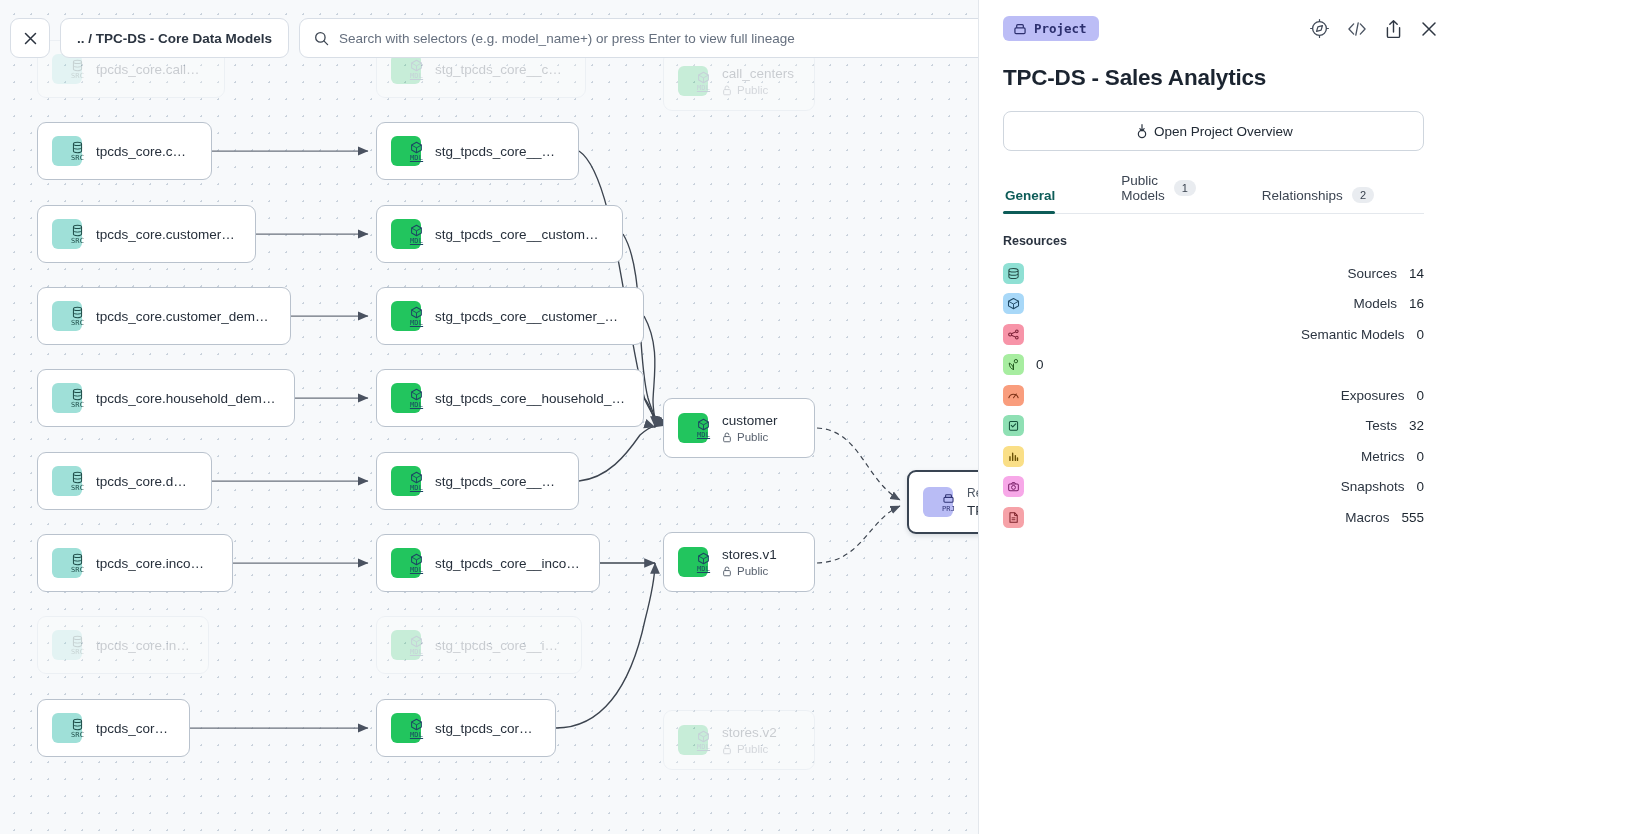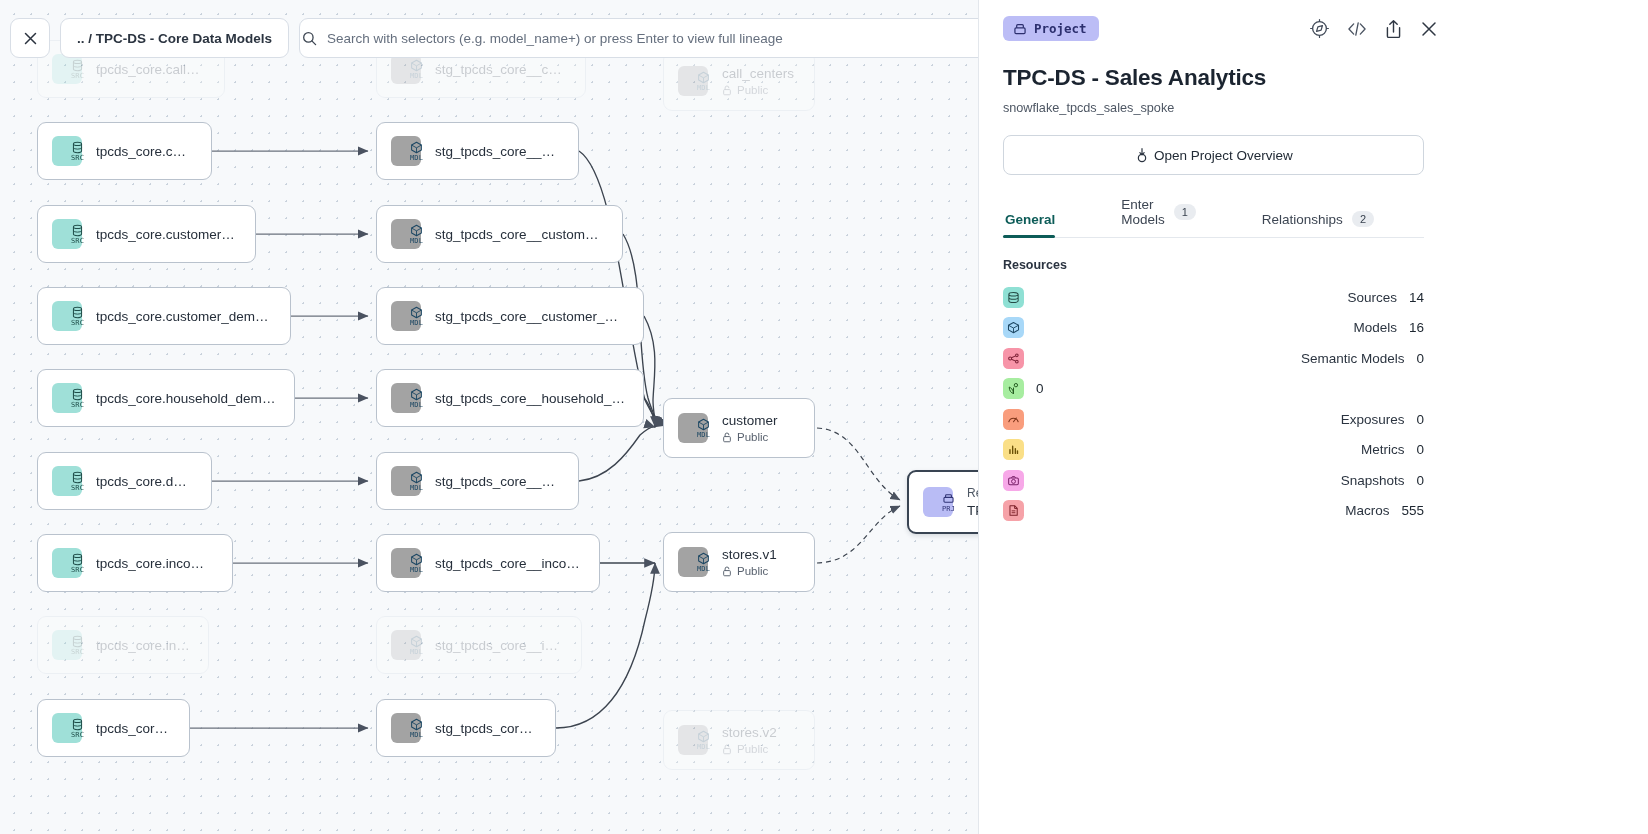--- a/index.html
+++ b/index.html
@@ -39,21 +39,21 @@
   .breadcrumb {
     height: 40px; padding: 0 16px;
     background: #fff; border: 1px solid #d8dee6; border-radius: 9px;
     display: flex; align-items: center;
     font-size: 13.5px; color: #2b3440; font-weight: 600; white-space: nowrap;
     cursor: pointer;
   }
   .searchbar {
     height: 40px; width: 828px;
     background: #fff; border: 1px solid #d8dee6; border-radius: 9px;
-    display: flex; align-items: center; gap: 10px; padding: 0 13px 0 2px;
+    display: flex; align-items: center; gap: 10px; padding: 0 13px 0 14px;
   }
   .search-input {
     flex: 1; border: none; outline: none; background: transparent;
     font-family: "Liberation Sans", sans-serif;
     font-size: 13.5px; color: #30384a;
   }
   .search-input::placeholder { color: #656f7e; }
 
   
   .node {
@@ -77,21 +77,21 @@
     display: flex; flex-direction: column; align-items: center; justify-content: center;
     flex: 0 0 auto; gap: 0px; padding-left: 21px;
   }
   .badge .gl { line-height: 1; display:block; }
   .badge .tag {
     font-family: "DejaVu Sans Mono", monospace;
     font-size: 7px; letter-spacing: .2px; line-height: 1;
     margin-top: 1px;
   }
   .badge.src { background: #9fe0d8; color: #1f4e4a; }
-  .badge.mdl { background: #a3a3a3; color: #1c4763; }
+  .badge.mdl { background: #22c55e; color: #1c4763; text-decoration: underline; }
   .badge.prjb { background: #b9bcf5; color: #2f3275; }
 
   .node-body { display: flex; flex-direction: column; justify-content: center; min-width: 0; }
   .node-label {
     font-size: 13.5px; color: #262f3b; white-space: nowrap;
     overflow: hidden; text-overflow: ellipsis;
   }
   .node-sub {
     display: flex; align-items: center; gap: 5px;
     font-size: 11.5px; color: #5b6personal; color:#58616e; margin-top: 3px;
@@ -574,36 +574,35 @@
         </span>
         <span class="pi">
           <svg width="20" height="20" viewBox="0 0 20 20">
             <path d="M4,4 L16,16 M16,4 L4,16" stroke="#2f3743" stroke-width="1.5" stroke-linecap="round" fill="none"></path>
           </svg>
         </span>
       </div>
     </div>
 
     <div class="panel-title">TPC-DS - Sales Analytics</div>
-    <div class="panel-sub">snowflake_tpcds_sales_spoke</div>
 
     <div class="overview-btn">
       <svg width="16" height="16" viewBox="0 0 18 18">
         <circle cx="9" cy="12.3" r="4.1" fill="none" stroke="#2b3440" stroke-width="1.35"></circle>
         <path d="M9,1.9 L9,8.6 M6.6,6.3 L9,8.8 L11.4,6.3" fill="none" stroke="#2b3440" stroke-width="1.35" stroke-linecap="round" stroke-linejoin="round"></path>
       </svg>
       <span>Open Project Overview</span>
     </div>
 
     <div class="tabs" id="tabs">
         <div class="tab active">
           <span>General</span>
         </div>
         <div class="tab">
-          <span>Enter Models</span>
+          <span>Public Models</span>
           <span class="tab-count">1</span>
         </div>
         <div class="tab">
           <span>Relationships</span>
           <span class="tab-count">2</span>
         </div>
       </div>
 
     <div class="res-head">Resources</div>
     <div class="res-list" id="res-list">
@@ -652,20 +651,30 @@
           <span class="res-ico" style="background:#f99d7d">
             <svg width="13" height="13" viewBox="0 0 14 14">
               <path d="M2,9.4 A5.2,5.2 0 0 1 12,9.4" fill="none" stroke="#7d3318" stroke-width="1.15" stroke-linecap="round"></path>
               <path d="M7,9.4 L10,5.4" stroke="#7d3318" stroke-width="1.15" stroke-linecap="round"></path>
             </svg>
           </span>
           <span class="res-name">Exposures</span>
           <span class="res-count">0</span>
         </div>
         <div class="res-row">
+          <span class="res-ico" style="background:#8fe0b4">
+            <svg width="13" height="13" viewBox="0 0 14 14">
+              <rect x="2.6" y="2.6" width="8.8" height="9.4" rx="1.2" fill="none" stroke="#14513a" stroke-width="1.1"></rect>
+              <path d="M4.6,6.9 L6.2,8.6 L9.4,5.2" fill="none" stroke="#14513a" stroke-width="1.15" stroke-linecap="round" stroke-linejoin="round"></path>
+            </svg>
+          </span>
+          <span class="res-name">Tests</span>
+          <span class="res-count">32</span>
+        </div>
+        <div class="res-row">
           <span class="res-ico" style="background:#fadf87">
             <svg width="13" height="13" viewBox="0 0 14 14">
               <path d="M3.2,11.2 L3.2,7.2 M6.1,11.2 L6.1,3.4 M9,11.2 L9,6 M11.3,11.2 L11.3,8.6" stroke="#6b5206" stroke-width="1.5" stroke-linecap="round"></path>
             </svg>
           </span>
           <span class="res-name">Metrics</span>
           <span class="res-count">0</span>
         </div>
         <div class="res-row">
           <span class="res-ico" style="background:#f7a8e8">

